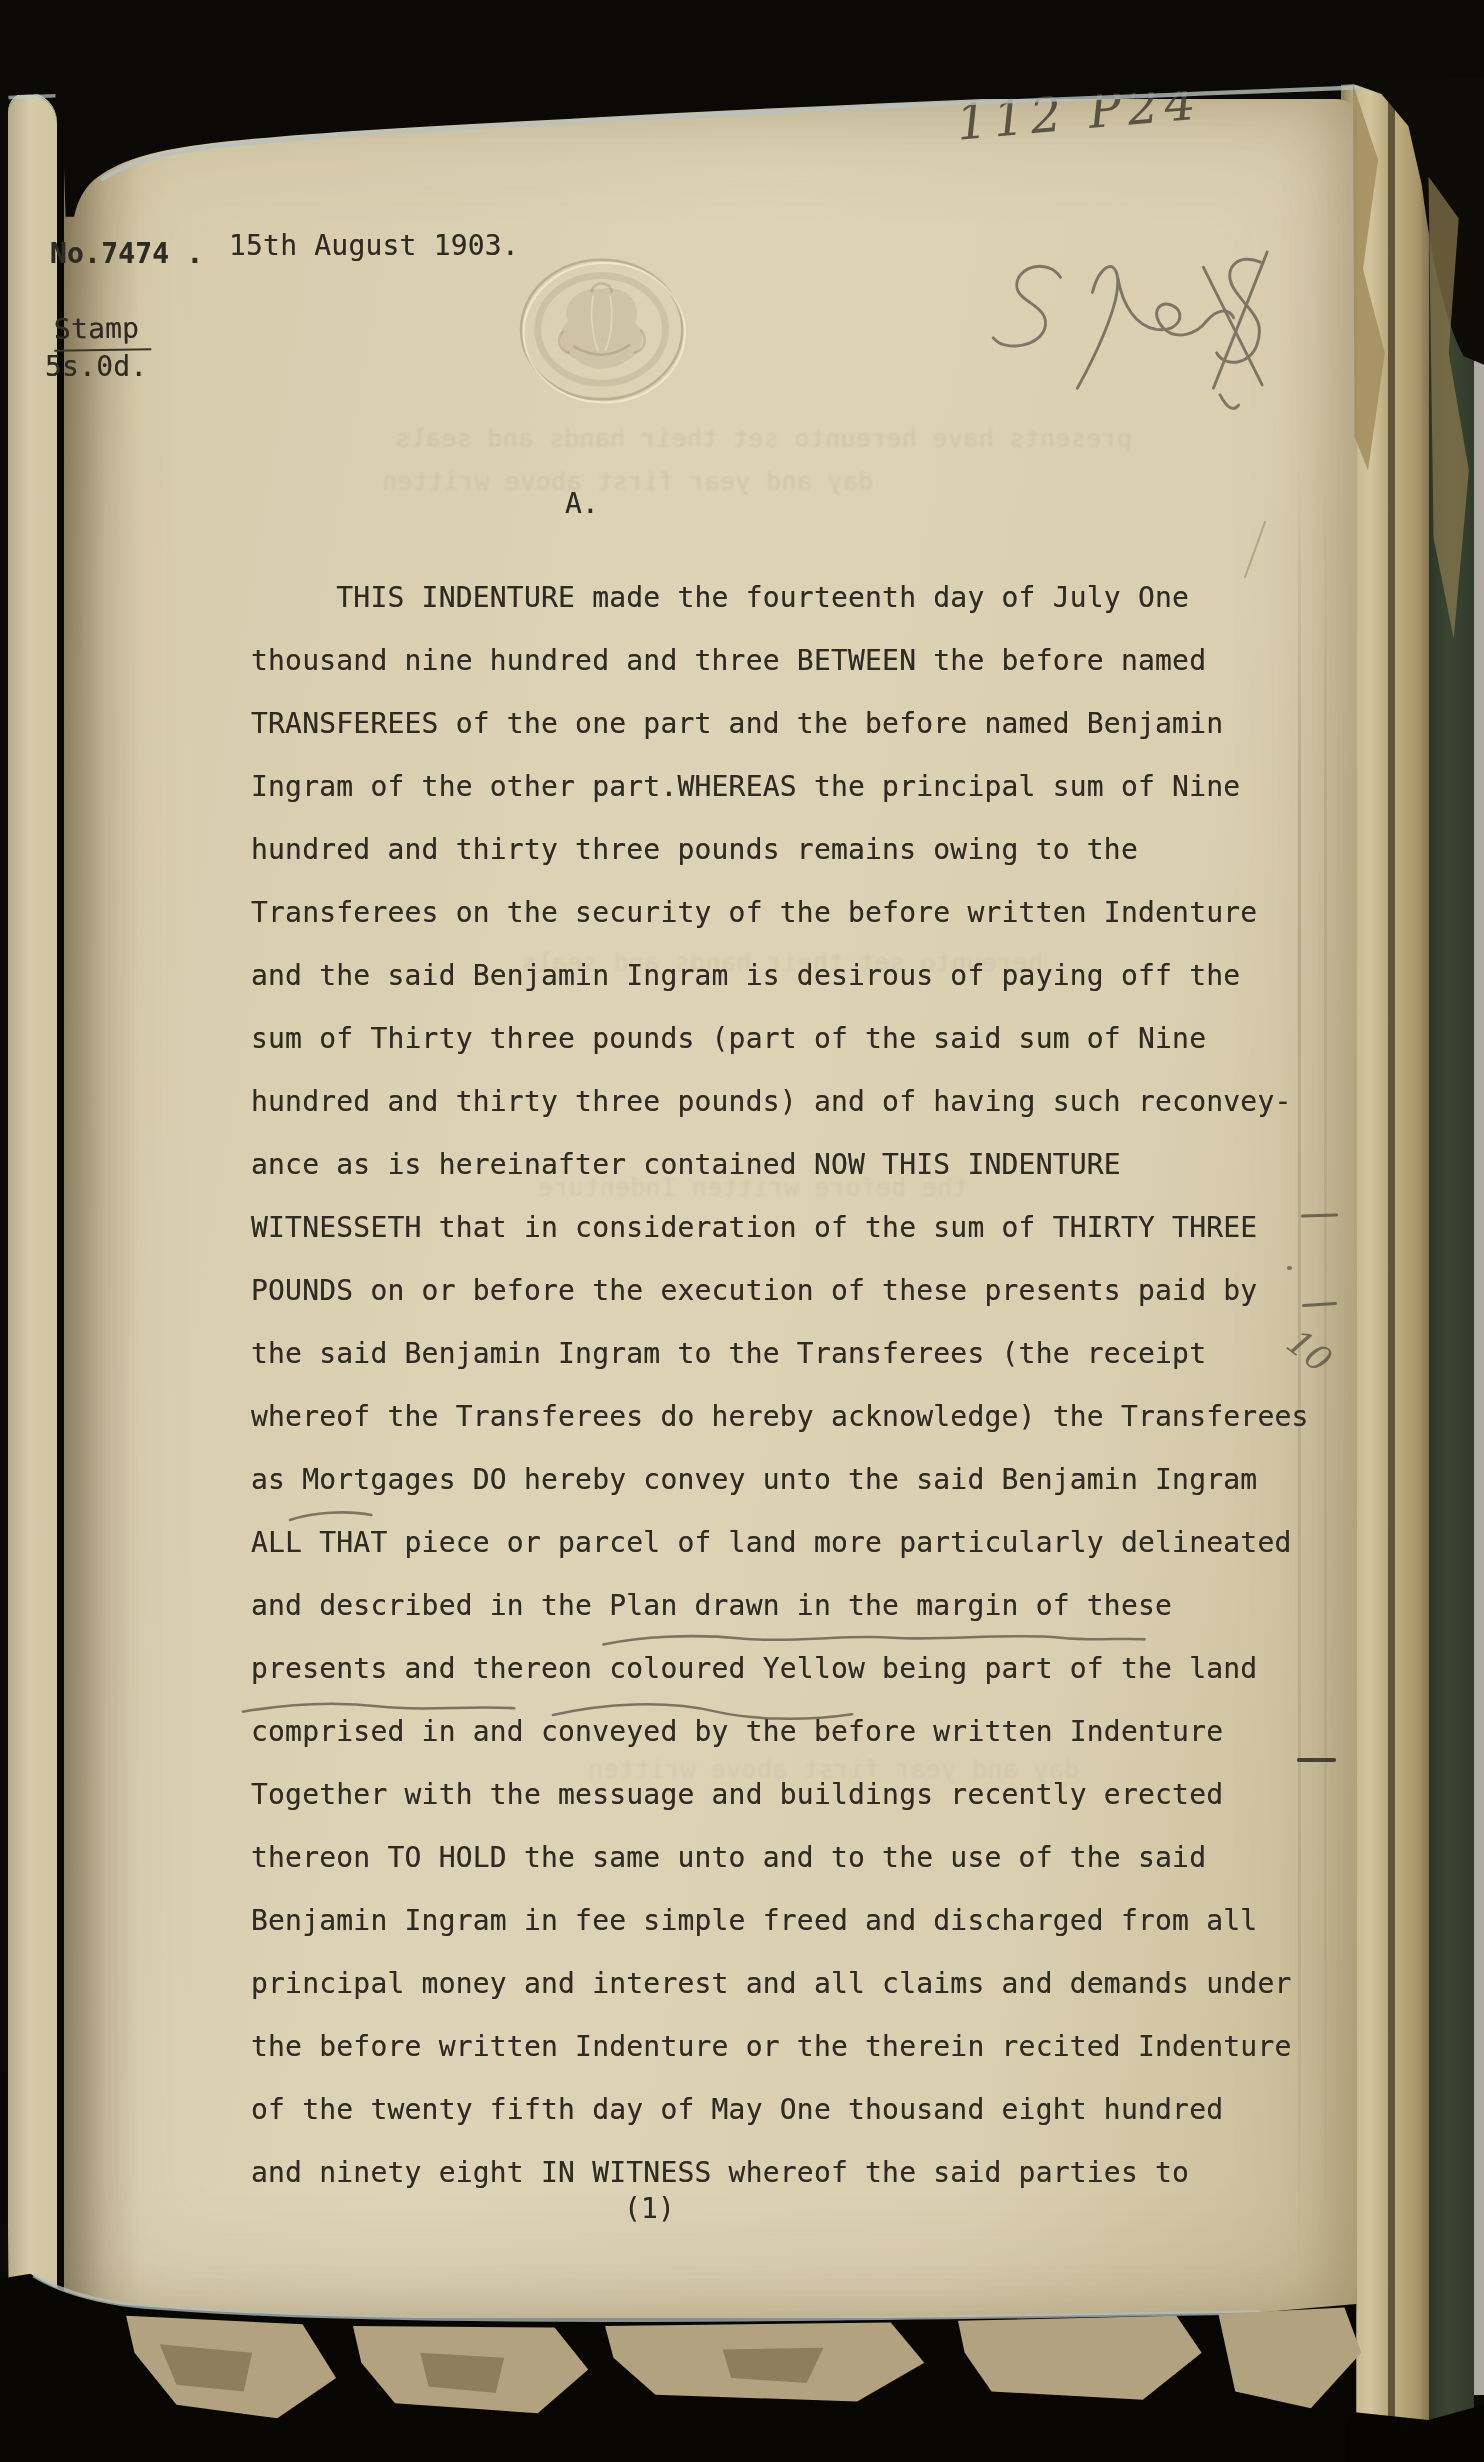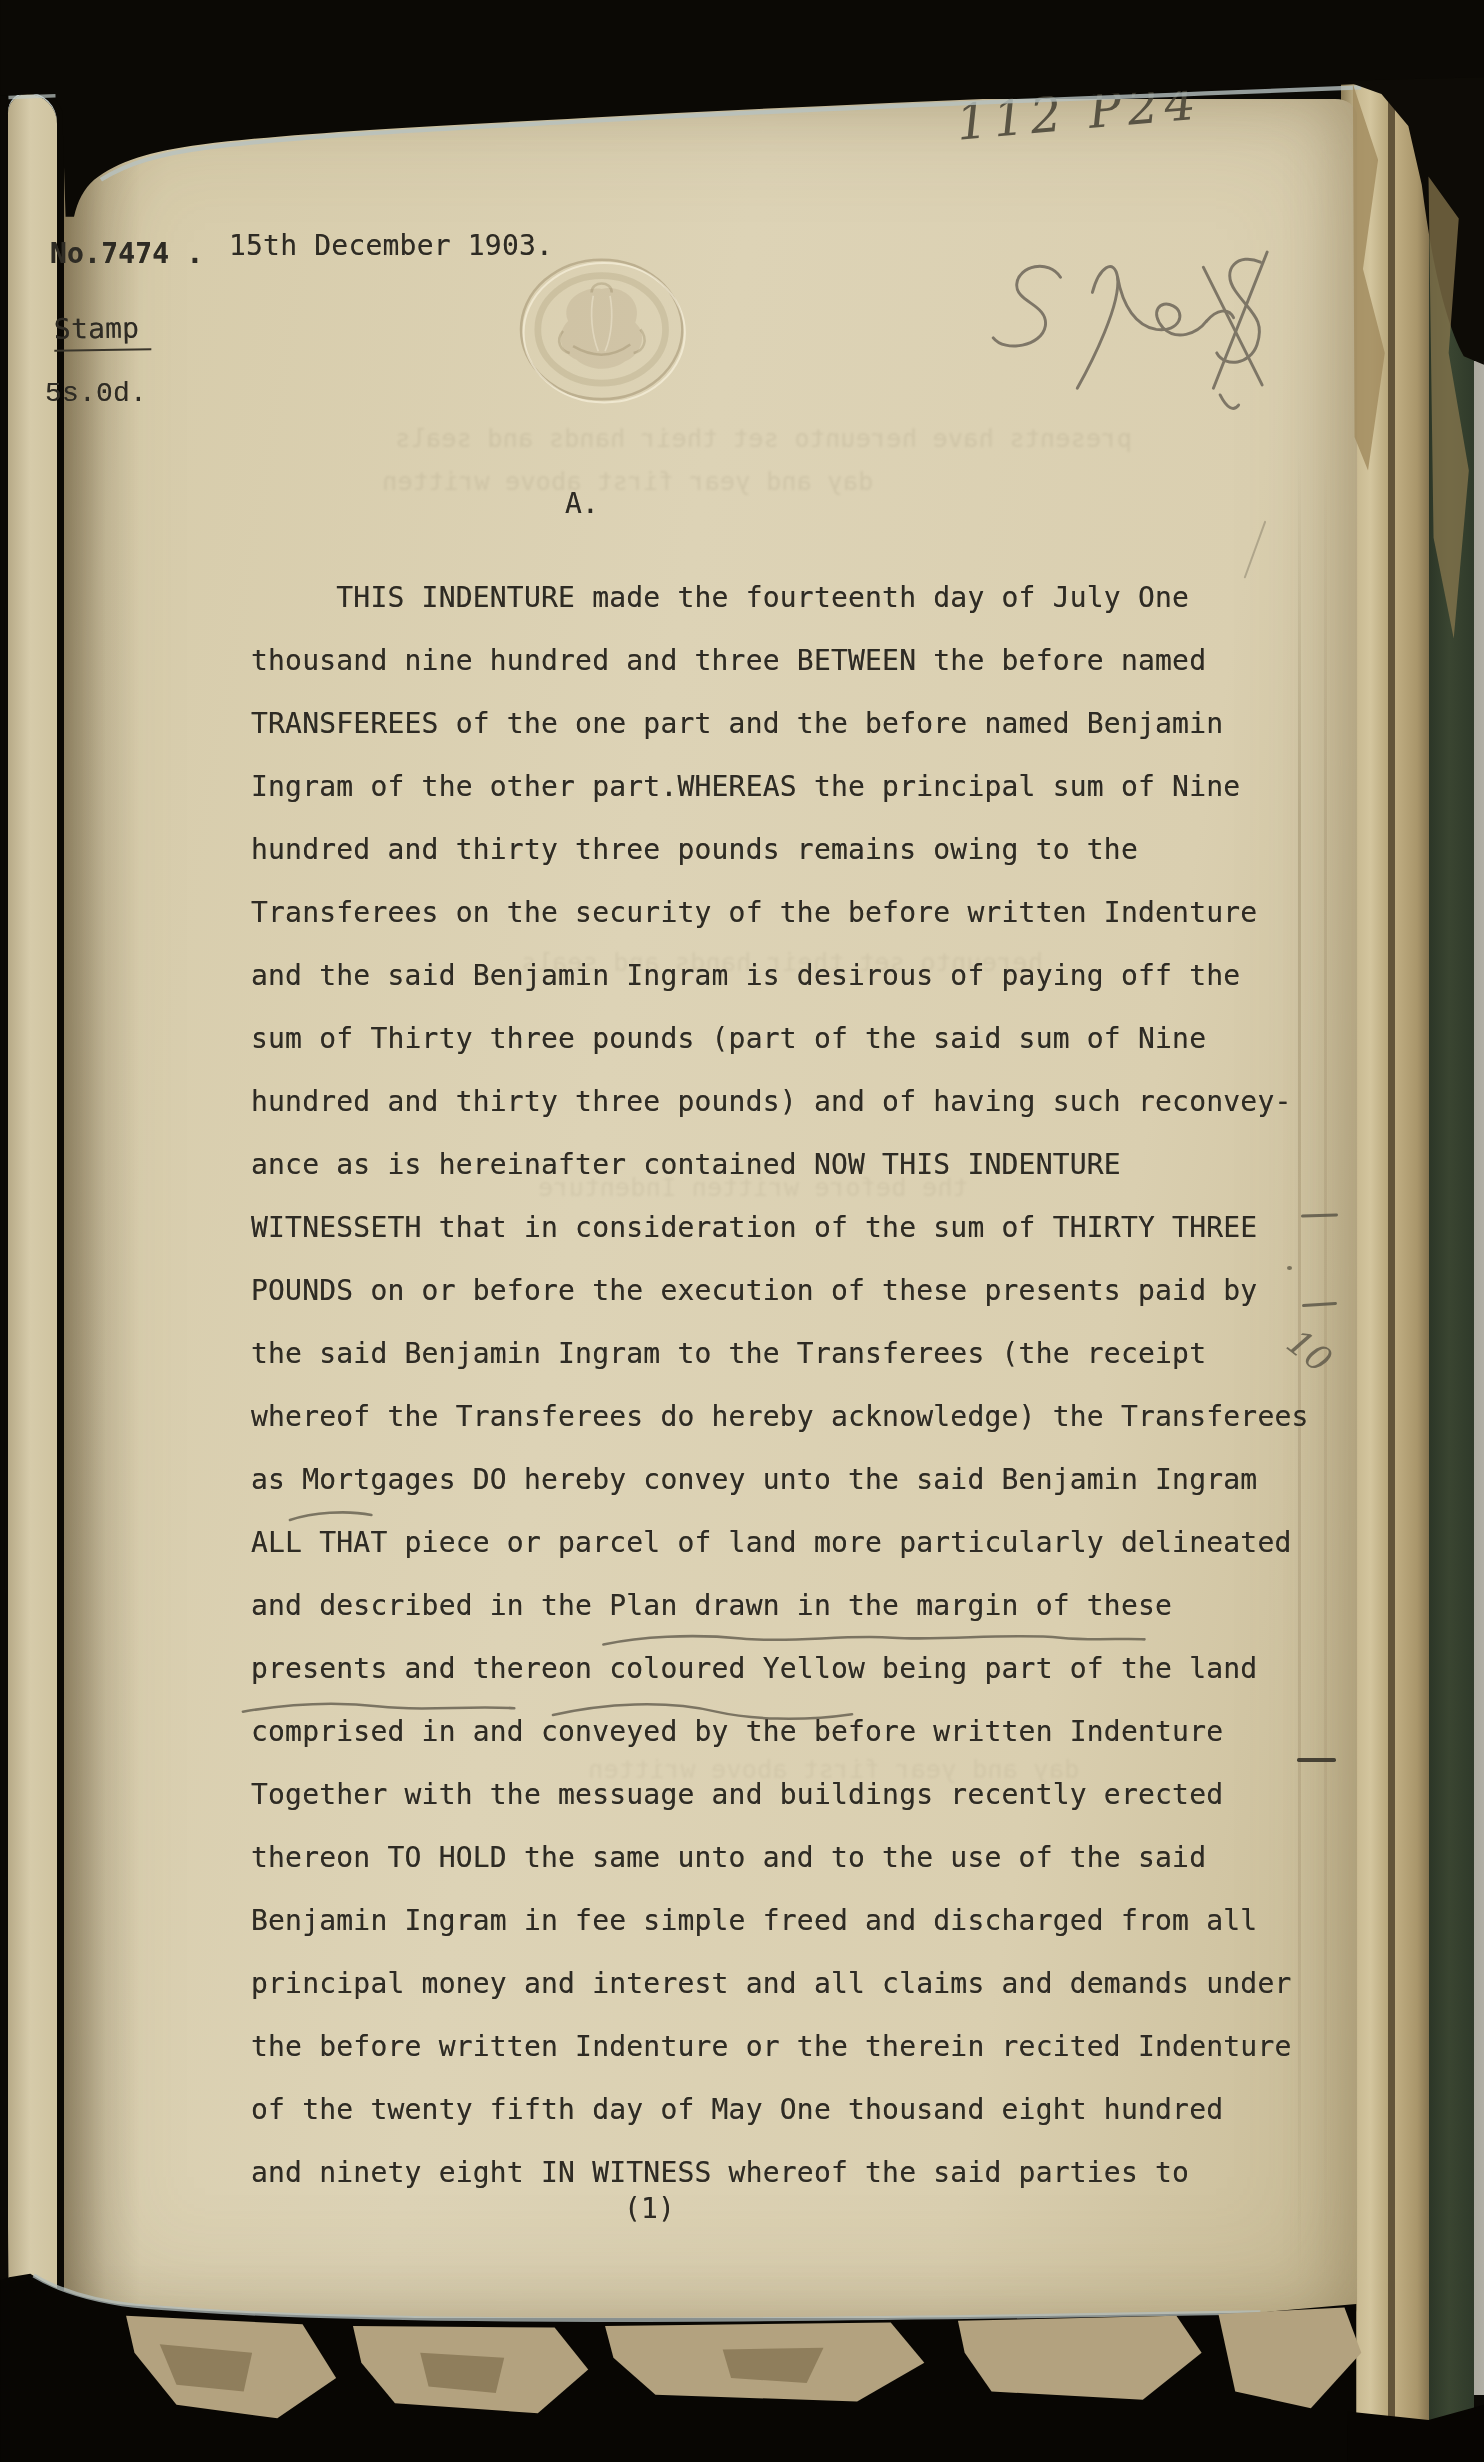--- a/index.html
+++ b/index.html
@@ -27,21 +27,21 @@
       border-radius:76px 0 0 17px / 50px 0 0 13.4px;}
   .crease{position:absolute;top:454px;height:1832px;width:2.5px;opacity:.35;
       background:linear-gradient(to bottom,rgba(255,255,240,.0),rgba(125,105,70,.8) 20%,rgba(125,105,70,.5) 80%,rgba(125,105,70,0));}
   
   .typed{position:absolute;color:#2e2b24;font-size:28px;letter-spacing:0.2px;
       white-space:pre;text-shadow:0 0 0.5px rgba(46,43,36,.55);}
   .hdr{left:229px;top:183px;line-height:42px;}
   .mline{line-height:32px;}
   .m-no{left:50px;top:238px;font-weight:bold;}
   .m-stamp{left:54px;top:313px;border-bottom:2.5px solid #39352b;padding:0 11.8px 4.2px 0;transform:rotate(-1deg);}
-  .m-fee{left:45px;top:378px;font-family:Liberation Mono, monospace;}
+  .m-fee{left:45px;top:351px;}
   .sect-a{left:565px;top:487px;}
   .bodytxt{left:251px;top:566px;line-height:63px;}
   .pageno{left:624px;top:2192px;}
   
   .hand{position:absolute;font-family:"DejaVu Serif",serif;font-style:italic;color:#454134;}
   .folio{left:956px;top:84px;font-size:49px;letter-spacing:5.9px;transform:rotate(-5deg);opacity:.85;}
   .margin-ten{left:1287px;top:1331px;font-size:35px;color:#5c5647;transform:rotate(38deg);opacity:.8;}
   .pencil-dash{position:absolute;background:#4e4a3d;border-radius:1.7px;opacity:.75;}
   .pencil-dot{position:absolute;width:5px;height:4.2px;border-radius:50%;background:#55503f;opacity:.7;}
   
@@ -77,21 +77,21 @@
       <path d="M-10,-40 C-14,-20 -12,6 -4,26 M10,-40 C14,-18 12,8 4,26" fill="none" stroke="rgba(255,250,232,.35)" stroke-width="2"></path>
     </g>
   </svg>
 
   <div class="ghost" style="left:395px;top:424px;">presents have hereunto set their hands and seals</div>
   <div class="ghost" style="left:382px;top:467px;">day and year first above written</div>
   <div class="ghost" style="left:521px;top:948px;opacity:.10;">hereunto set their hands and seals</div>
   <div class="ghost" style="left:538px;top:1173px;opacity:.10;">the before written Indenture</div>
   <div class="ghost" style="left:588px;top:1755px;opacity:.09;">day and year first above written</div>
 
-  <div class="typed hdr"><br><span>15th December 1903.</span></div>
+  <div class="typed hdr"><br><span>15th August 1903.</span></div>
 
   <div class="typed mline m-no">No.7474 .</div>
   <div class="typed mline m-stamp">Stamp</div>
   <div class="typed mline m-fee">5s.0d.</div>
 
   <div class="typed sect-a">A.</div>
 
   <div class="typed bodytxt">     THIS INDENTURE made the fourteenth day of July One
 thousand nine hundred and three BETWEEN the before named
 TRANSFEREES of the one part and the before named Benjamin

